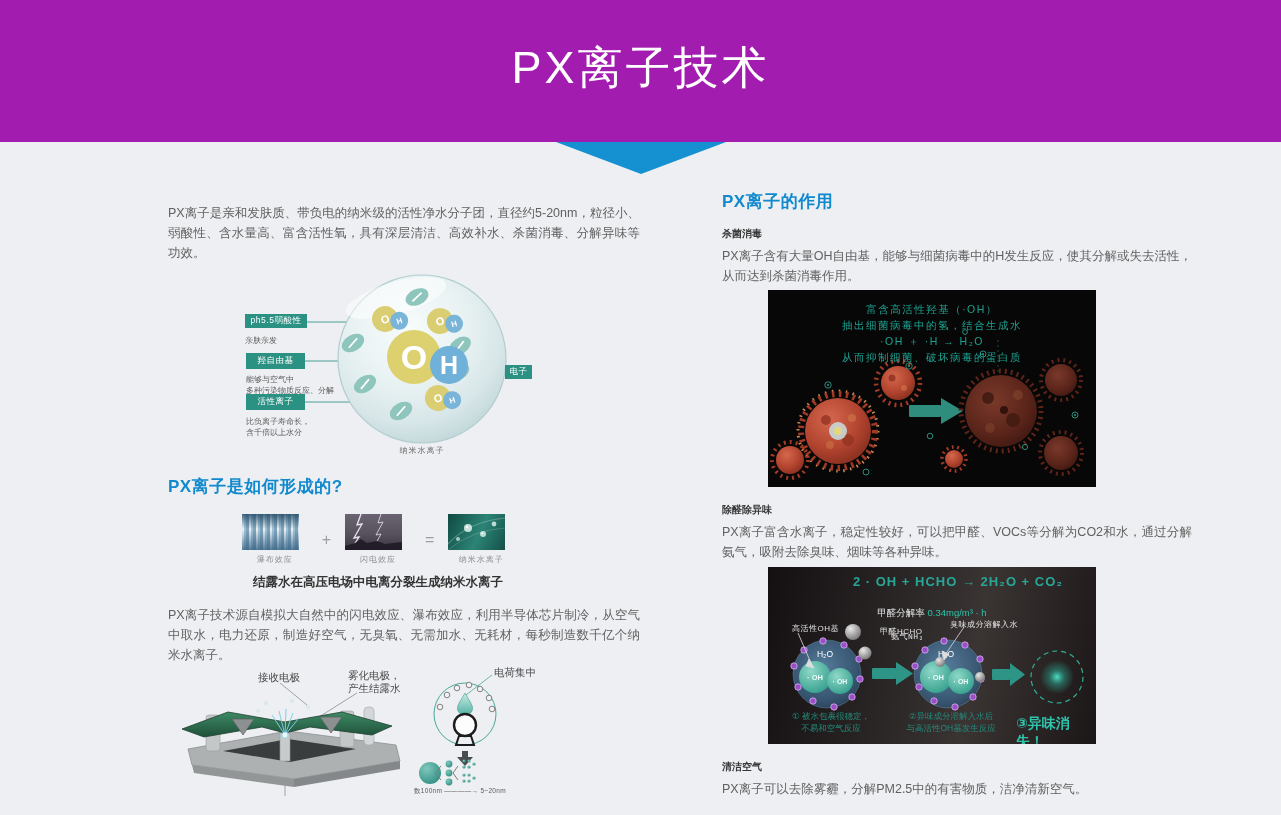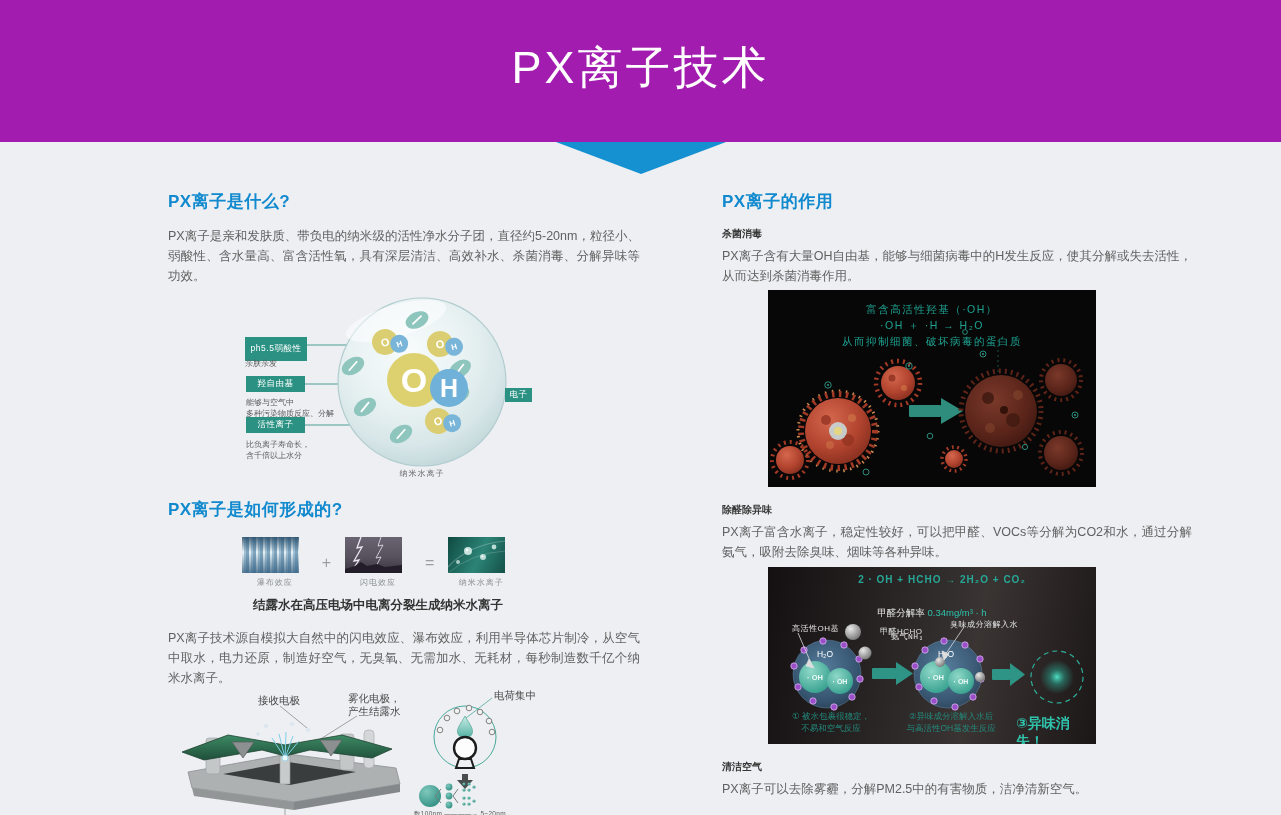--- a/index.html
+++ b/index.html
@@ -54,22 +54,22 @@
 
   
   .img-virus { position:relative; width:328px; height:197px; margin:4px 0 0 46px; background:#070707; overflow:hidden; }
   .img-virus svg { position:absolute; left:0; top:0; }
   .virus-text { position:absolute; left:0; top:11px; width:100%; text-align:center;
     color:#1da291; font-size:10.5px; line-height:16px; letter-spacing:1.5px; }
 
   .img-form { position:relative; width:328px; height:177px; margin:5px 0 0 46px; overflow:hidden;
     background:linear-gradient(100deg,#141011 0%, #2e2a2a 45%, #3a3433 62%, #1c1717 100%); }
   .img-form svg { position:absolute; left:0; top:0; }
-  .form-formula { position:absolute; left:0; top:7px; width:100%; text-align:center;
-    color:#27a796; font-size:10px; letter-spacing:1px; font-weight:700;padding-left:20px; }
+  .form-formula { position:absolute; left:16px; top:7px; width:100%; text-align:center;
+    color:#27a796; font-size:13px; letter-spacing:1px; font-weight:700;padding-left:20px; }
   .form-rate { position:absolute; left:0; top:40px; width:100%; text-align:center; font-size:9.5px; }
   .form-rate .lab { color:#e8e8e8; }
   .form-rate .val { color:#2cc3ab; }
   .dk-label { position:absolute; font-size:8px; color:#e4e4e4; letter-spacing:.5px;margin-left:16px; }
   .dk-step { position:absolute; font-size:8.5px; color:#23887a; line-height:12px; text-align:center; white-space:pre-line; }
   .dk-step3 { position:absolute; font-size:14px; color:#2fc3ac; font-weight:700; }
 
   .sect-gap-lg { margin-top:16px; }
 </style>
 </head>
@@ -77,21 +77,20 @@
 
 <div class="page">
 
   <div class="banner">
     <div class="banner-title">PX离子技术</div>
   </div>
   <div class="banner-chevron"></div>
 
   <div class="col-left">
 
-    <div class="h-blue">PX离子是什么?</div>
     <p class="body-text" style="margin-top:13px;">PX离子是亲和发肤质、带负电的纳米级的活性净水分子团，直径约5-20nm，粒径小、弱酸性、含水量高、富含活性氧，具有深层清洁、高效补水、杀菌消毒、分解异味等功效。</p>
 
     <div class="bubble-block">
       <svg width="472" height="192" viewBox="0 0 472 192">
         <defs>
           <radialGradient id="bg1" cx="42%" cy="32%" r="75%">
             <stop offset="0%" stop-color="#f7fbfb"></stop>
             <stop offset="45%" stop-color="#e9f2f3"></stop>
             <stop offset="75%" stop-color="#d7e6e8"></stop>
             <stop offset="92%" stop-color="#c4d9db"></stop>
@@ -158,21 +157,21 @@
           </g>
         </g>
 
         <g font-family="Liberation Sans, sans-serif" font-weight="bold" fill="#ffffff" text-anchor="middle">
           <circle cx="246" cy="86" r="27" fill="#ddd06e"></circle>
           <text x="246" y="98" font-size="34">O</text>
           <circle cx="281" cy="94" r="19" fill="#6fb1d8"></circle>
           <text x="281" y="103" font-size="25">H</text>
         </g>
       </svg>
-      <div class="tealbox" style="left:77px; top:43px; width:62px; height:24px;">ph5.5弱酸性</div>
+      <div class="tealbox" style="left:77px; top:43px; width:62px; height:14px;">ph5.5弱酸性</div>
       <div class="tiny" style="left:77px; top:64px;">亲肤亲发</div>
       <div class="tealbox" style="left:78px; top:82px; width:59px; height:16px;">羟自由基</div>
       <div class="tiny" style="left:78px; top:103px;">能够与空气中
 多种污染物质反应、分解</div>
       <div class="tealbox" style="left:78px; top:123px; width:59px; height:16px;">活性离子</div>
       <div class="tiny" style="left:78px; top:145px;">比负离子寿命长，
 含千倍以上水分</div>
       <div class="tealbox" style="left:337px; top:94px; width:27px; height:14px;">电子</div>
       <div class="bubble-caption">纳米水离子</div>
     </div>
@@ -392,20 +391,21 @@
         </g>
         <g fill="#2f9a88">
           <circle cx="60" cy="95" r="1"></circle>
             <circle cx="141" cy="76" r="1"></circle>
             <circle cx="215" cy="64" r="1"></circle>
             <circle cx="307" cy="125" r="1"></circle>
         </g>
       </svg>
       <div class="virus-text">
         <div>富含高活性羟基（·OH）</div>
+        <div>抽出细菌病毒中的氢，结合生成水</div>
         <div>·OH ＋ ·H → H₂O</div>
         <div>从而抑制细菌、破坏病毒的蛋白质</div>
       </div>
     </div>
 
     <div class="h-sub sect-gap-lg">除醛除异味</div>
     <p class="body-text" style="margin-top:5px;">PX离子富含水离子，稳定性较好，可以把甲醛、VOCs等分解为CO2和水，通过分解氨气，吸附去除臭味、烟味等各种异味。</p>
 
     <div class="img-form">
       <svg width="328" height="177" viewBox="0 0 328 177">

